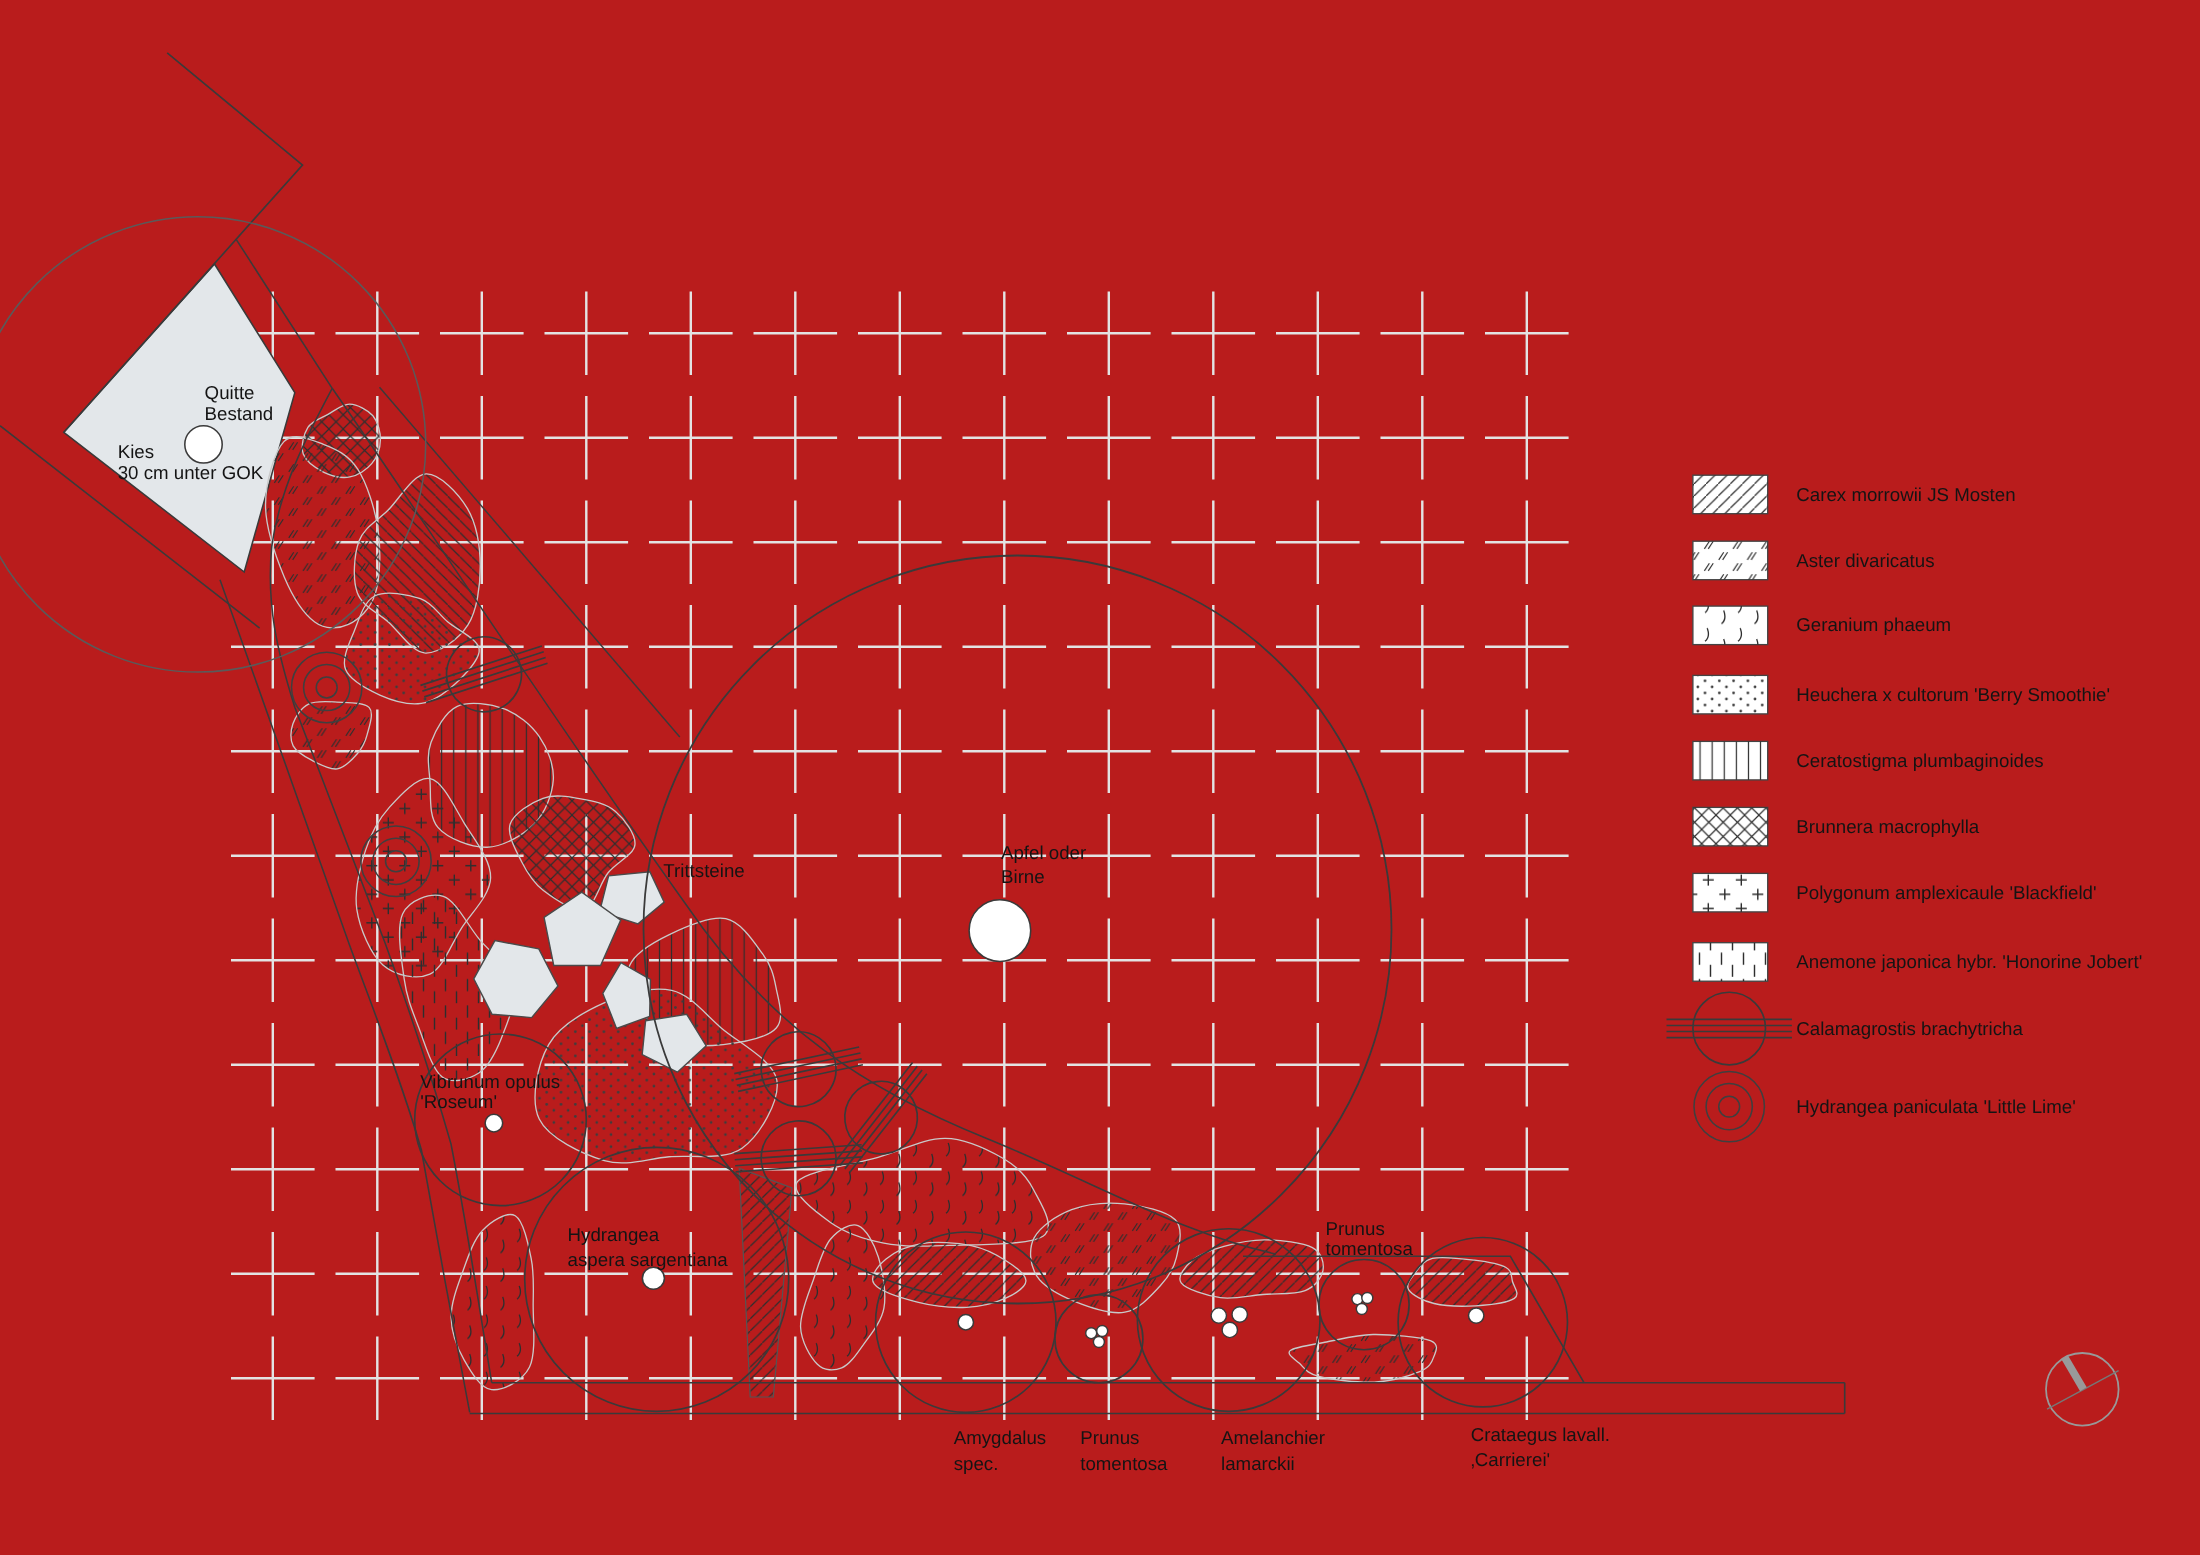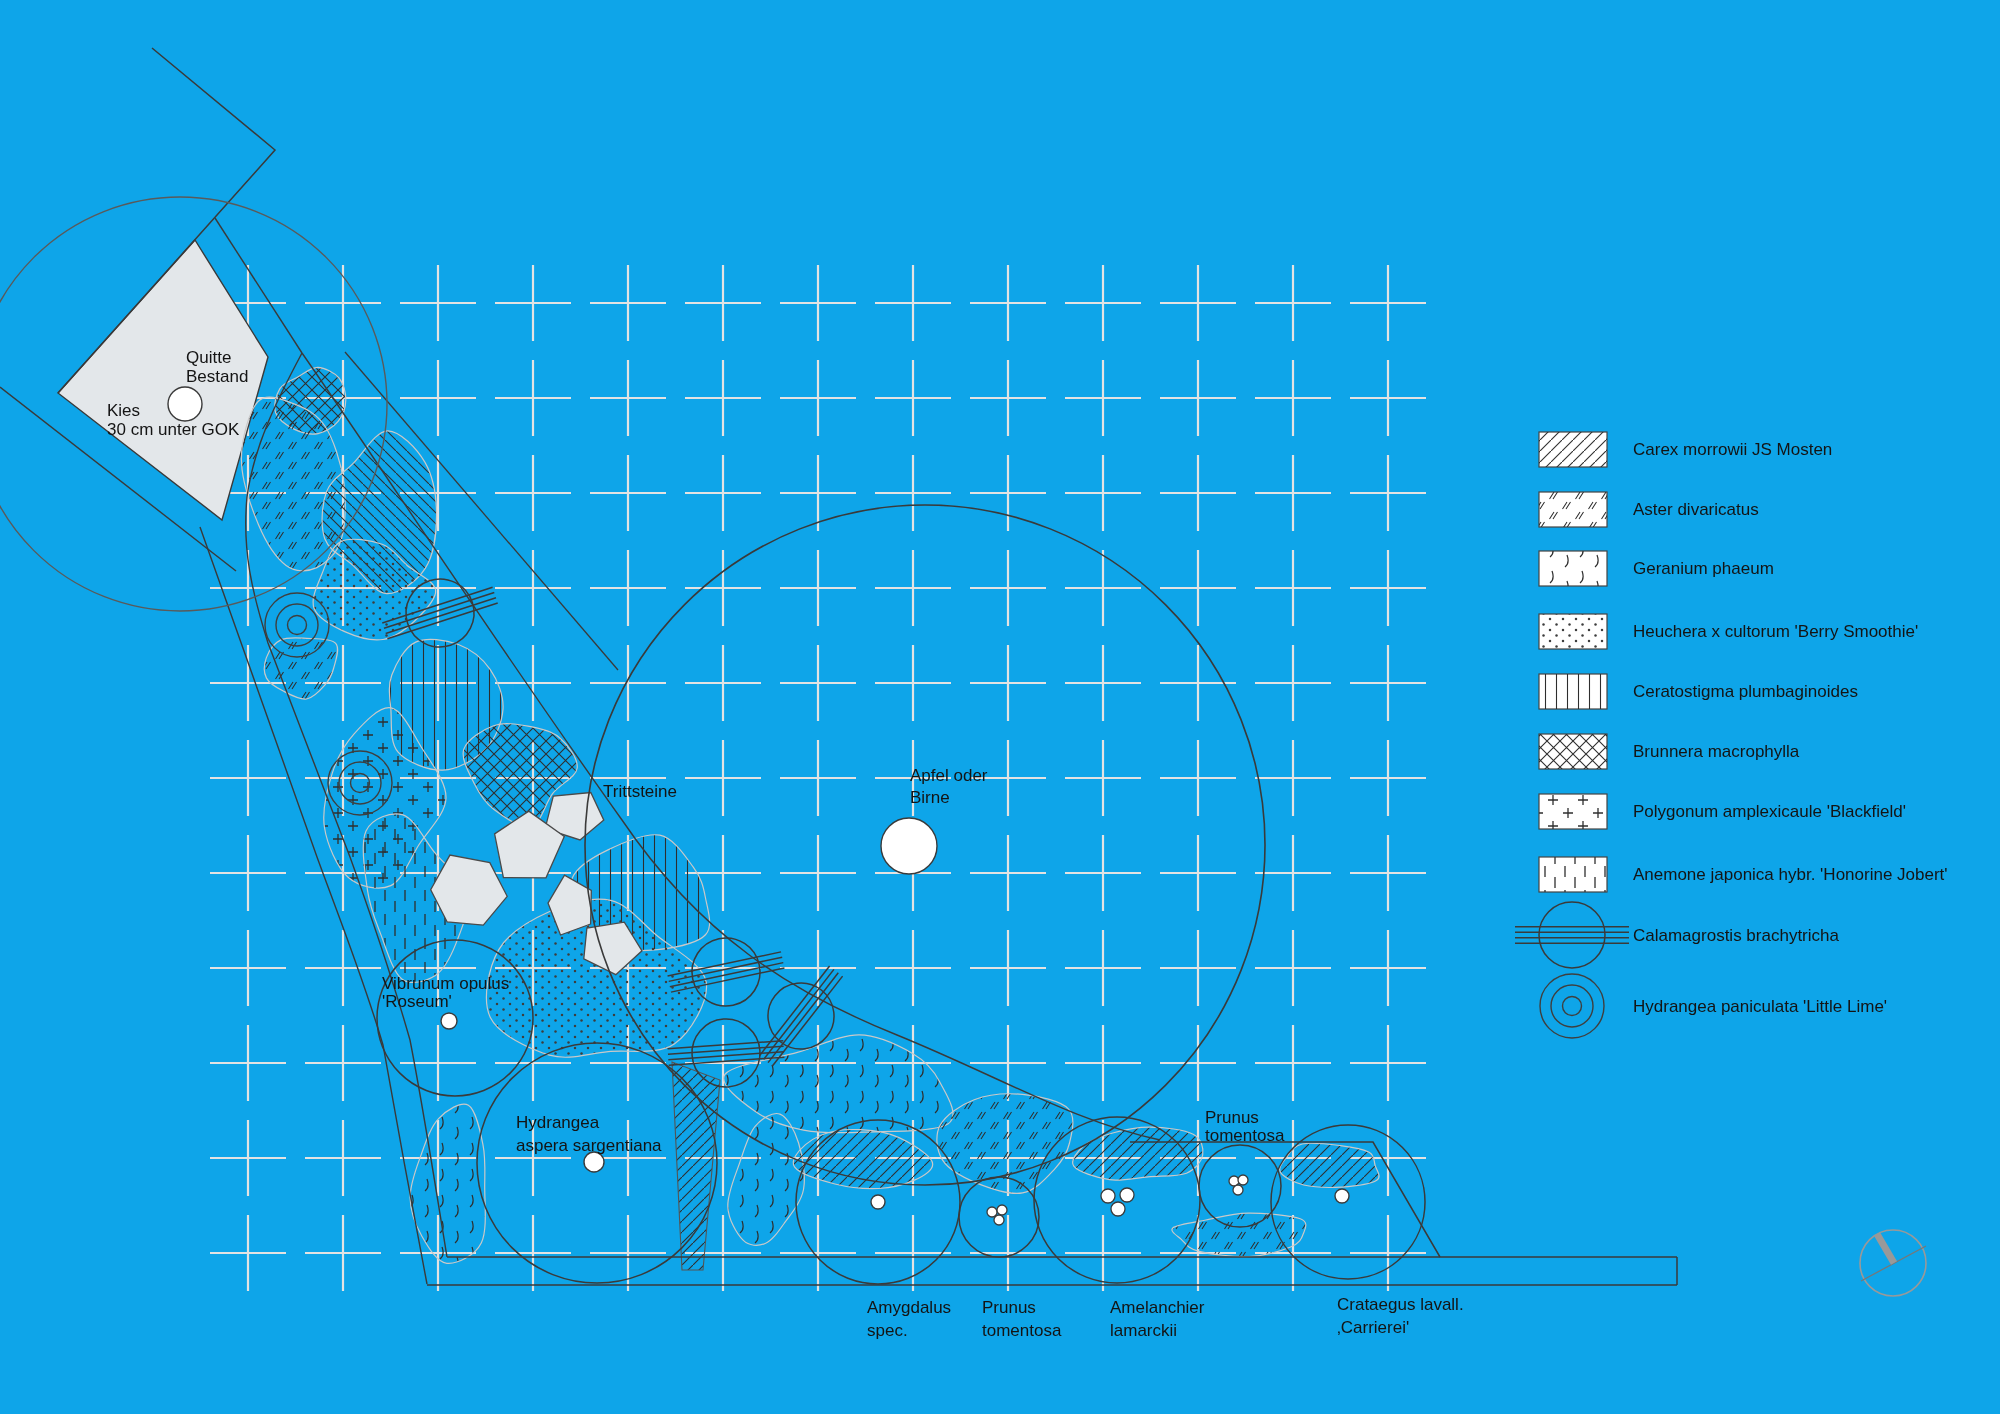--- a/index.html
+++ b/index.html
@@ -1,17 +1,17 @@
 <!DOCTYPE html>
 <html><head>
 <meta charset="utf-8">
 <style>
   html,body{margin:0;padding:0;background:#fff;}
   body{font-family:"Liberation Sans", sans-serif;}
-  #stage{position:relative;width:2000px;height:1414px;background:#0ea5e9;overflow:hidden;}
+  #stage{position:relative;width:2000px;height:1414px;background:#b91c1c;overflow:hidden;}
   svg{display:block;}
   text{font-family:"Liberation Sans", sans-serif;}
 </style>
 </head>
 <body>
 
 <div id="stage">
 <svg id="plan-svg" width="2000" height="1414" viewBox="0 0 2000 1414" xmlns="http://www.w3.org/2000/svg">
   <defs>
     <pattern id="p-carex" width="11" height="11" patternUnits="userSpaceOnUse">

